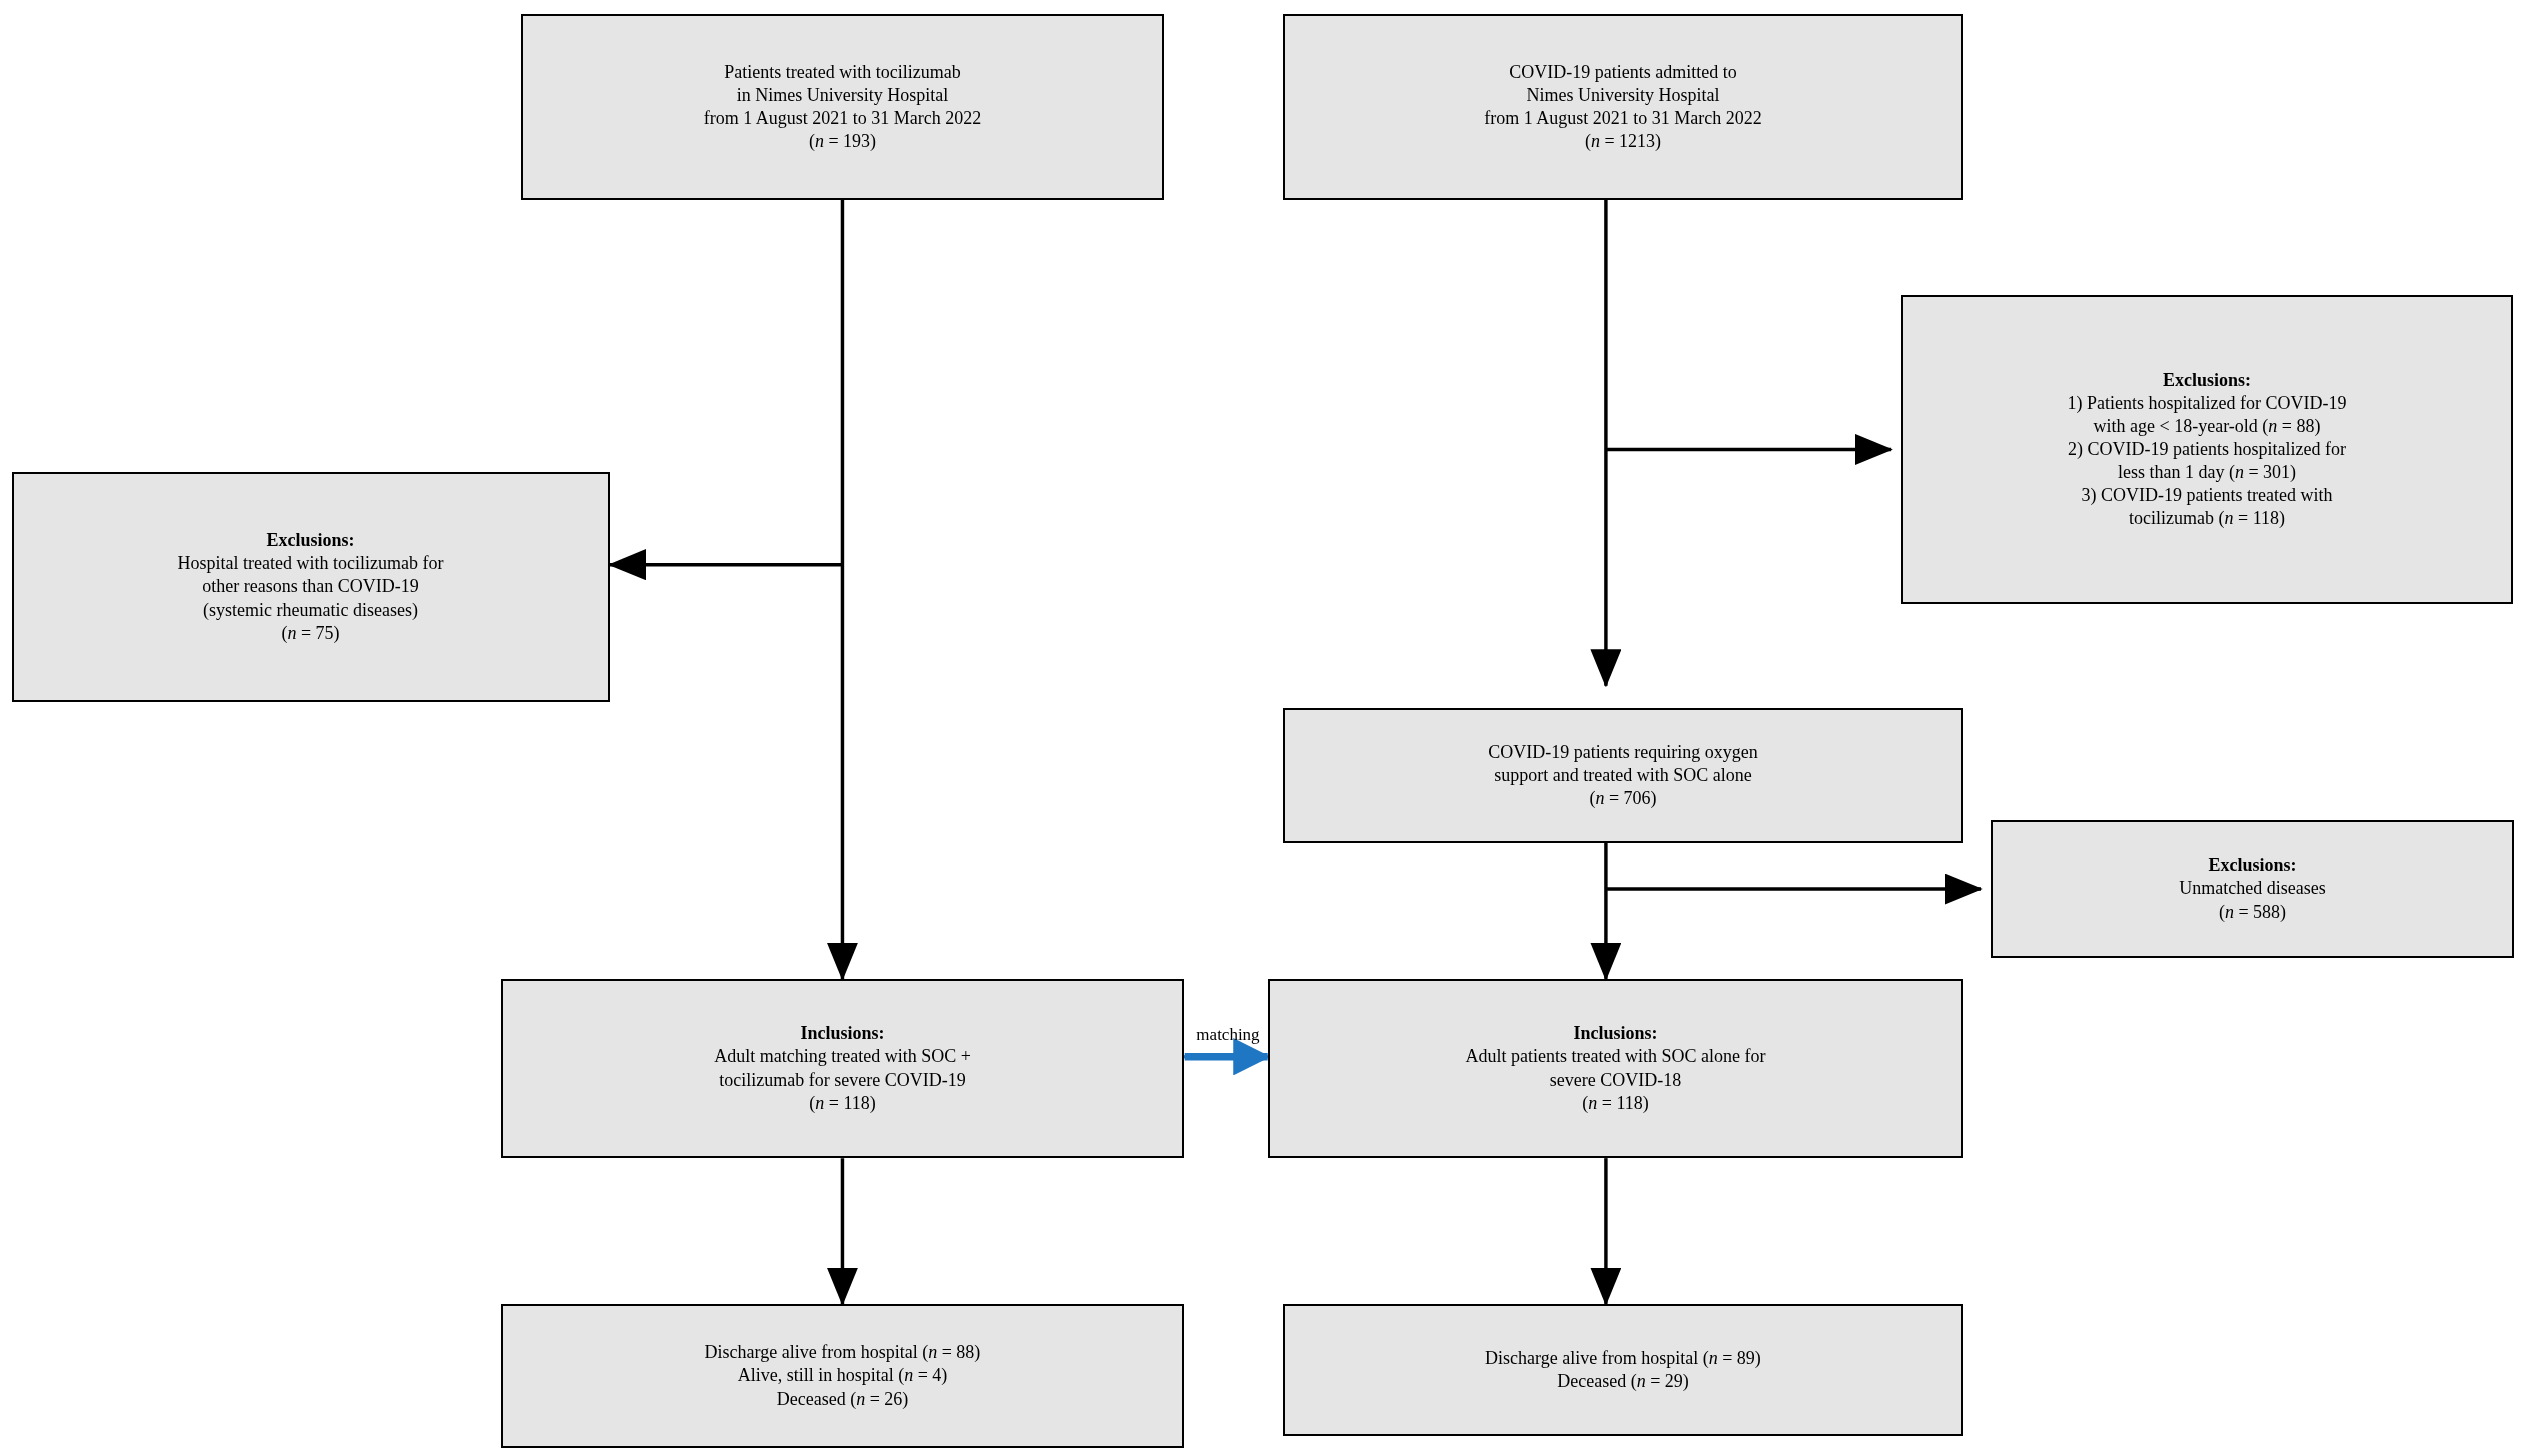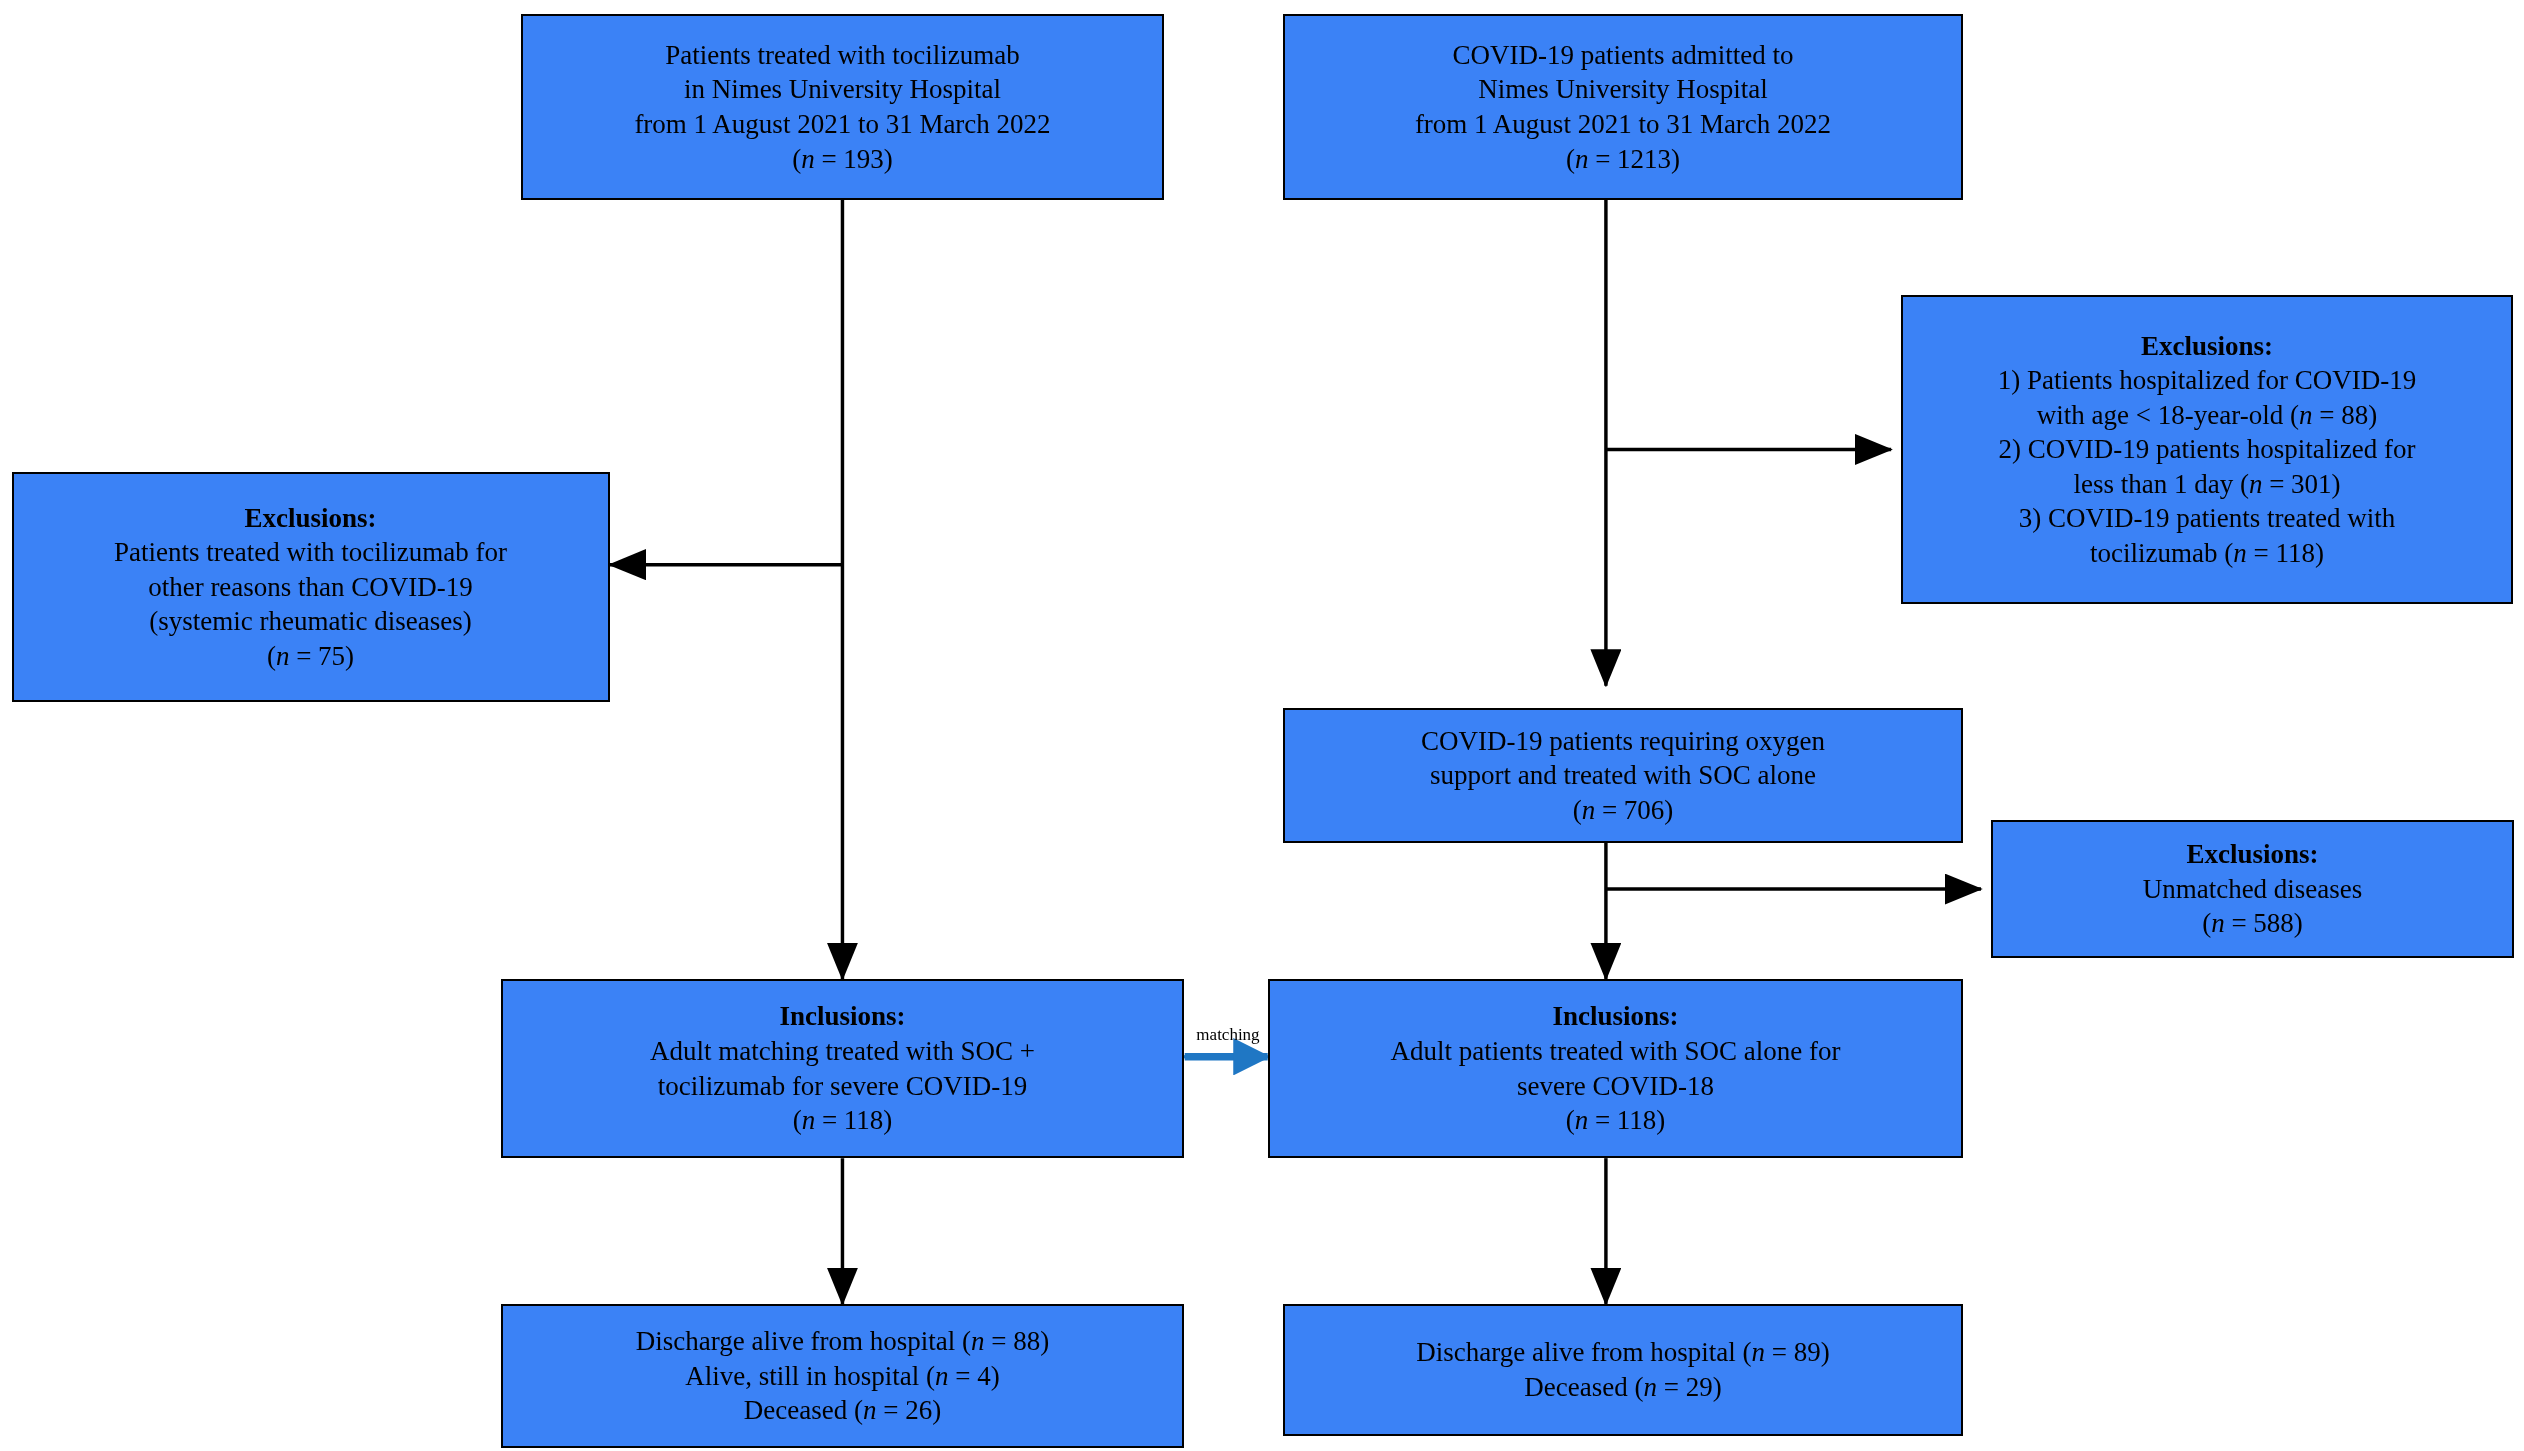--- a/index.html
+++ b/index.html
@@ -21,28 +21,28 @@
     left: 0;
     top: 0;
     width: 2525px;
     height: 1452px;
     pointer-events: none;
   }
   .node {
     position: absolute;
     box-sizing: border-box;
     border: 2.9px solid #000000;
-    background: #3b82f6;
+    background: #e5e5e5;
     display: flex;
     flex-direction: column;
     align-items: center;
     justify-content: center;
     text-align: center;
     color: #000000;
-    font-size: 27px;
+    font-size: 18px;
     line-height: 1.28;
     padding: 3.5px 8px;
   }
   .node .ln {
     display: block;
     white-space: nowrap;
   }
   .node .hdr {
     display: block;
     font-weight: bold;
@@ -110,21 +110,21 @@
     <span class="ln">1) Patients hospitalized for COVID-19</span>
     <span class="ln">with age &lt; 18-year-old (<i>n</i> = 88)</span>
     <span class="ln">2) COVID-19 patients hospitalized for</span>
     <span class="ln">less than 1 day (<i>n</i> = 301)</span>
     <span class="ln">3) COVID-19 patients treated with</span>
     <span class="ln">tocilizumab (<i>n</i> = 118)</span>
   </div>
 
   <div class="node" style="left:11.5px; top:472px; width:598px; height:230px;">
     <span class="hdr">Exclusions:</span>
-    <span class="ln">Patients treated with tocilizumab for</span>
+    <span class="ln">Hospital treated with tocilizumab for</span>
     <span class="ln">other reasons than COVID-19</span>
     <span class="ln">(systemic rheumatic diseases)</span>
     <span class="ln">(<i>n</i> = 75)</span>
   </div>
 
   <div class="node" style="left:1283px; top:708px; width:680px; height:135px;">
     <span class="ln">COVID-19 patients requiring oxygen</span>
     <span class="ln">support and treated with SOC alone</span>
     <span class="ln">(<i>n</i> = 706)</span>
   </div>

